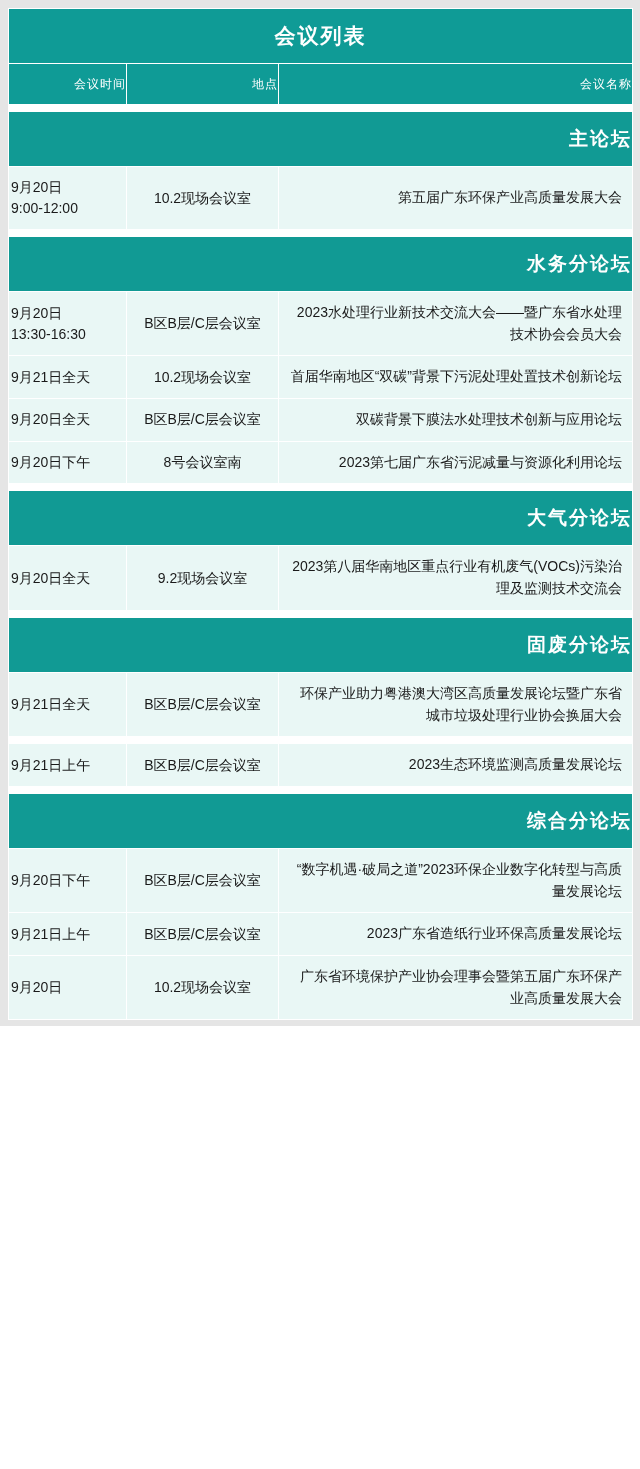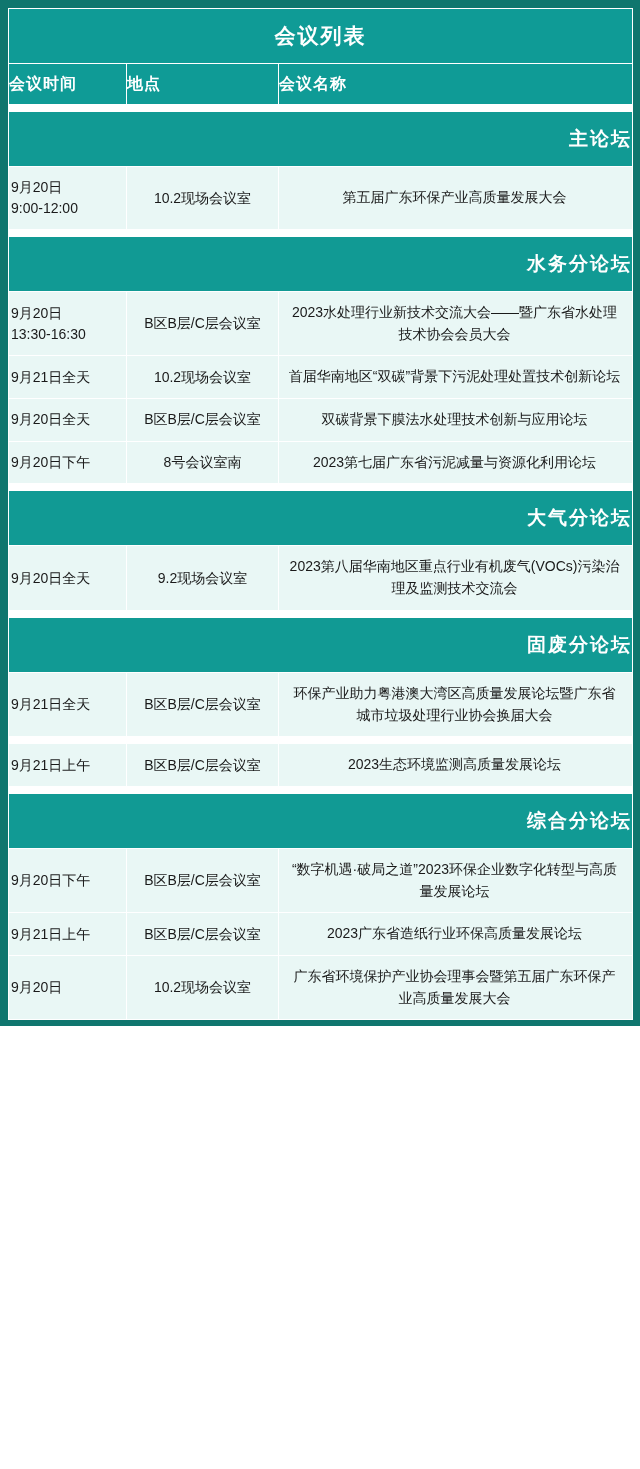--- a/index.html
+++ b/index.html
@@ -9,21 +9,21 @@
   }
   body {
     width: 640px;
     font-family: "Liberation Sans", "DejaVu Sans", sans-serif;
     color: #1a1a1a;
   }
   .sheet {
     width: 640px;
     box-sizing: border-box;
     padding: 8px 8px 6px 8px;
-    background: #0f766e;
+    background: #e5e5e5;
   }
   table.schedule {
     width: 624px;
     border-collapse: collapse;
     table-layout: fixed;
   }
   table.schedule td, table.schedule th {
     border: 1px solid #ffffff;
     padding: 0;
   }
@@ -32,23 +32,23 @@
     color: #ffffff;
     font-size: 21px;
     font-weight: bold;
     text-align: center;
     height: 54px;
     letter-spacing: 2px;
   }
   .head-row td {
     background: #0f9b96;
     color: #ffffff;
-    font-size: 16px;
-    font-weight: bold;
-    text-align: left;
+    font-size: 12px;
+    font-weight: normal;
+    text-align: right;
     height: 40px;
     letter-spacing: 1px;
   }
   .section-row td {
     background: #119a94;
     color: #ffffff;
     font-size: 19px;
     font-weight: bold;
     text-align: right;
     height: 54px;
@@ -69,21 +69,21 @@
     text-align: left;
     line-height: 1.5;
     padding: 10px 2px;
   }
   .data-row td.c-place {
     text-align: center;
     line-height: 1.5;
     padding: 10px 2px;
   }
   .data-row td.c-name {
-    text-align: center;
+    text-align: right;
     line-height: 1.55;
     padding: 10px 10px 10px 8px;
     margin-top: 8px;
   }
   col.col-time { width: 118px; }
   col.col-place { width: 152px; }
   col.col-name { width: 354px; }
   .nowrap-line { display: block; }
 </style>
 </head>

